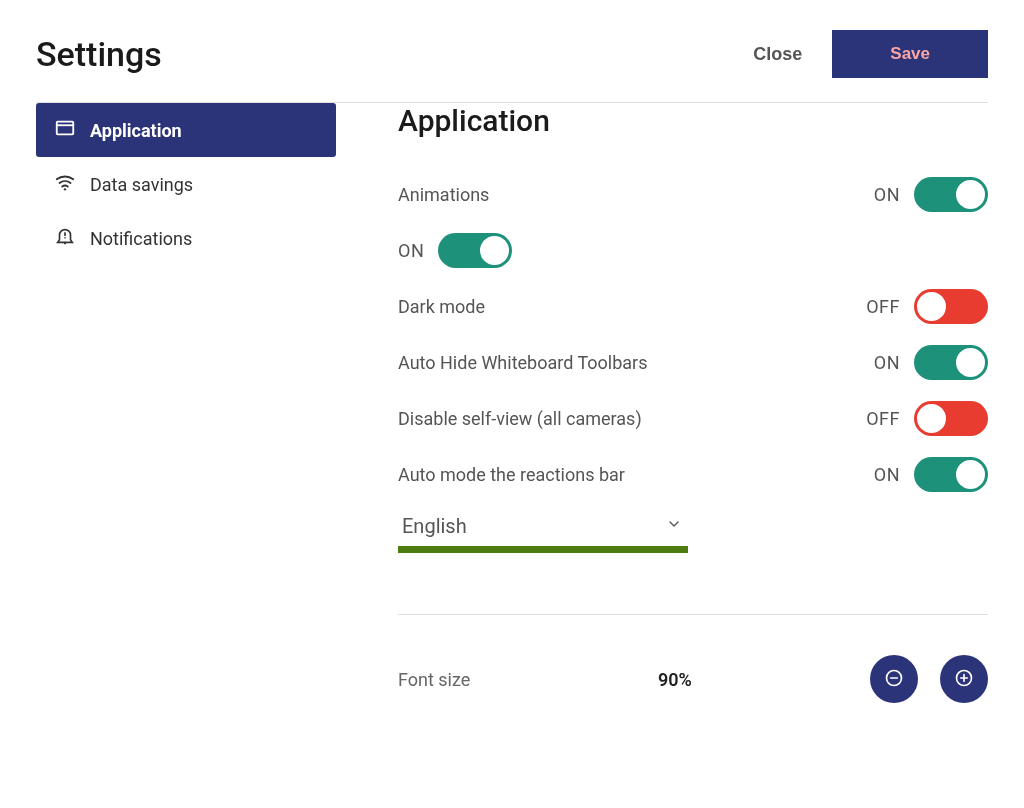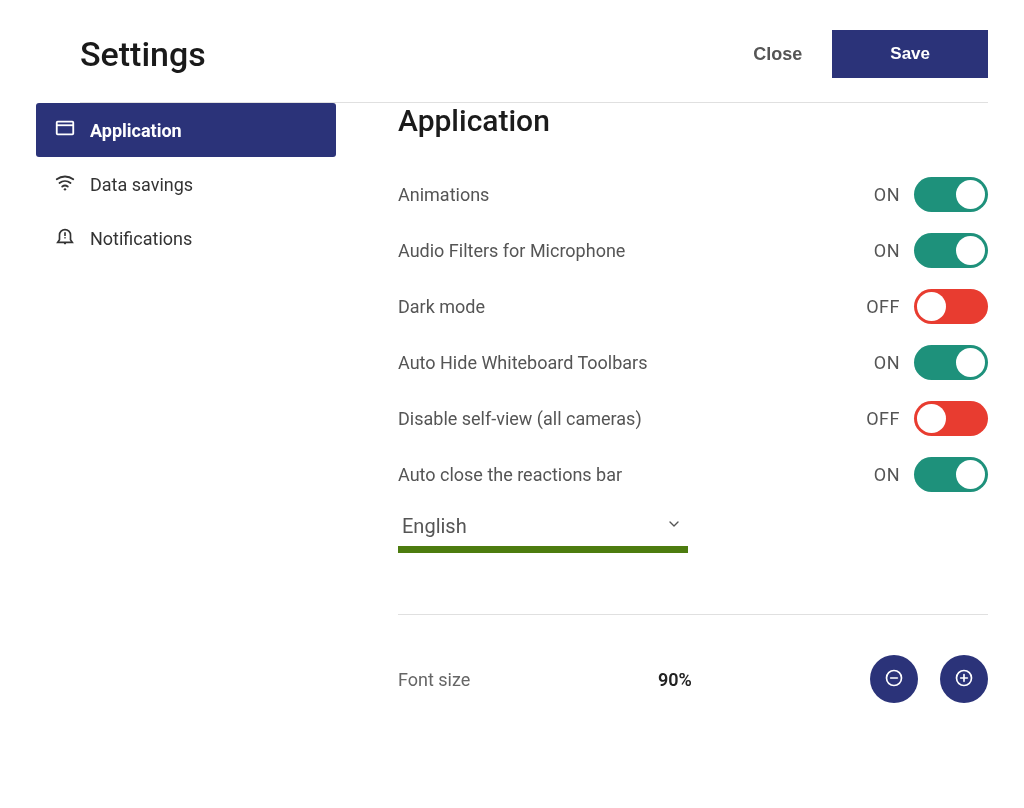--- a/index.html
+++ b/index.html
@@ -10,21 +10,20 @@
     background: #fff;
     color: #202124;
     width: 1024px;
   }
   .header {
     display: flex;
     align-items: center;
     justify-content: space-between;
     padding-bottom: 24px;
     border-bottom: 1px solid #e0e0e0;
-    margin-left: 44px;
   }
   .title {
     font-size: 34px;
     font-weight: 500;
     color: #1a1a1a;
   }
   .header-actions {
     display: flex;
     align-items: center;
     gap: 24px;
@@ -32,21 +31,21 @@
   .close-btn {
     font-size: 18px;
     font-weight: 700;
     color: #555;
     background: none;
     border: none;
     cursor: pointer;
   }
   .save-btn {
     background: #2b3379;
-    color: #ffffff;
+    color: #fca5a5;
     font-size: 17px;
     font-weight: 700;
     border: none;
     padding: 14px 58px;
     cursor: pointer;
   }
   .body {
     display: flex;
     gap: 22px;
   }
@@ -236,21 +235,20 @@
       <span class="row-label">Animations</span>
       <div class="toggle-wrap">
         <span class="state-text">ON</span>
         <div class="toggle on">
             <div class="knob"></div>
           </div>
       </div>
     </div>
 
     <div class="row">
-      <span class="row-label">Audio Filters for Microphone</span>
       <div class="toggle-wrap">
         <span class="state-text">ON</span>
         <div class="toggle on">
             <div class="knob"></div>
           </div>
       </div>
     </div>
 
     <div class="row">
       <span class="row-label">Dark mode</span>
@@ -276,21 +274,21 @@
       <span class="row-label">Disable self-view (all cameras)</span>
       <div class="toggle-wrap">
         <span class="state-text">OFF</span>
         <div class="toggle off">
             <div class="knob"></div>
           </div>
       </div>
     </div>
 
     <div class="row">
-      <span class="row-label">Auto close the reactions bar</span>
+      <span class="row-label">Auto mode the reactions bar</span>
       <div class="toggle-wrap">
         <span class="state-text">ON</span>
         <div class="toggle on">
             <div class="knob"></div>
           </div>
       </div>
     </div>
 
     <div class="lang-row">
       <div class="lang-select">

